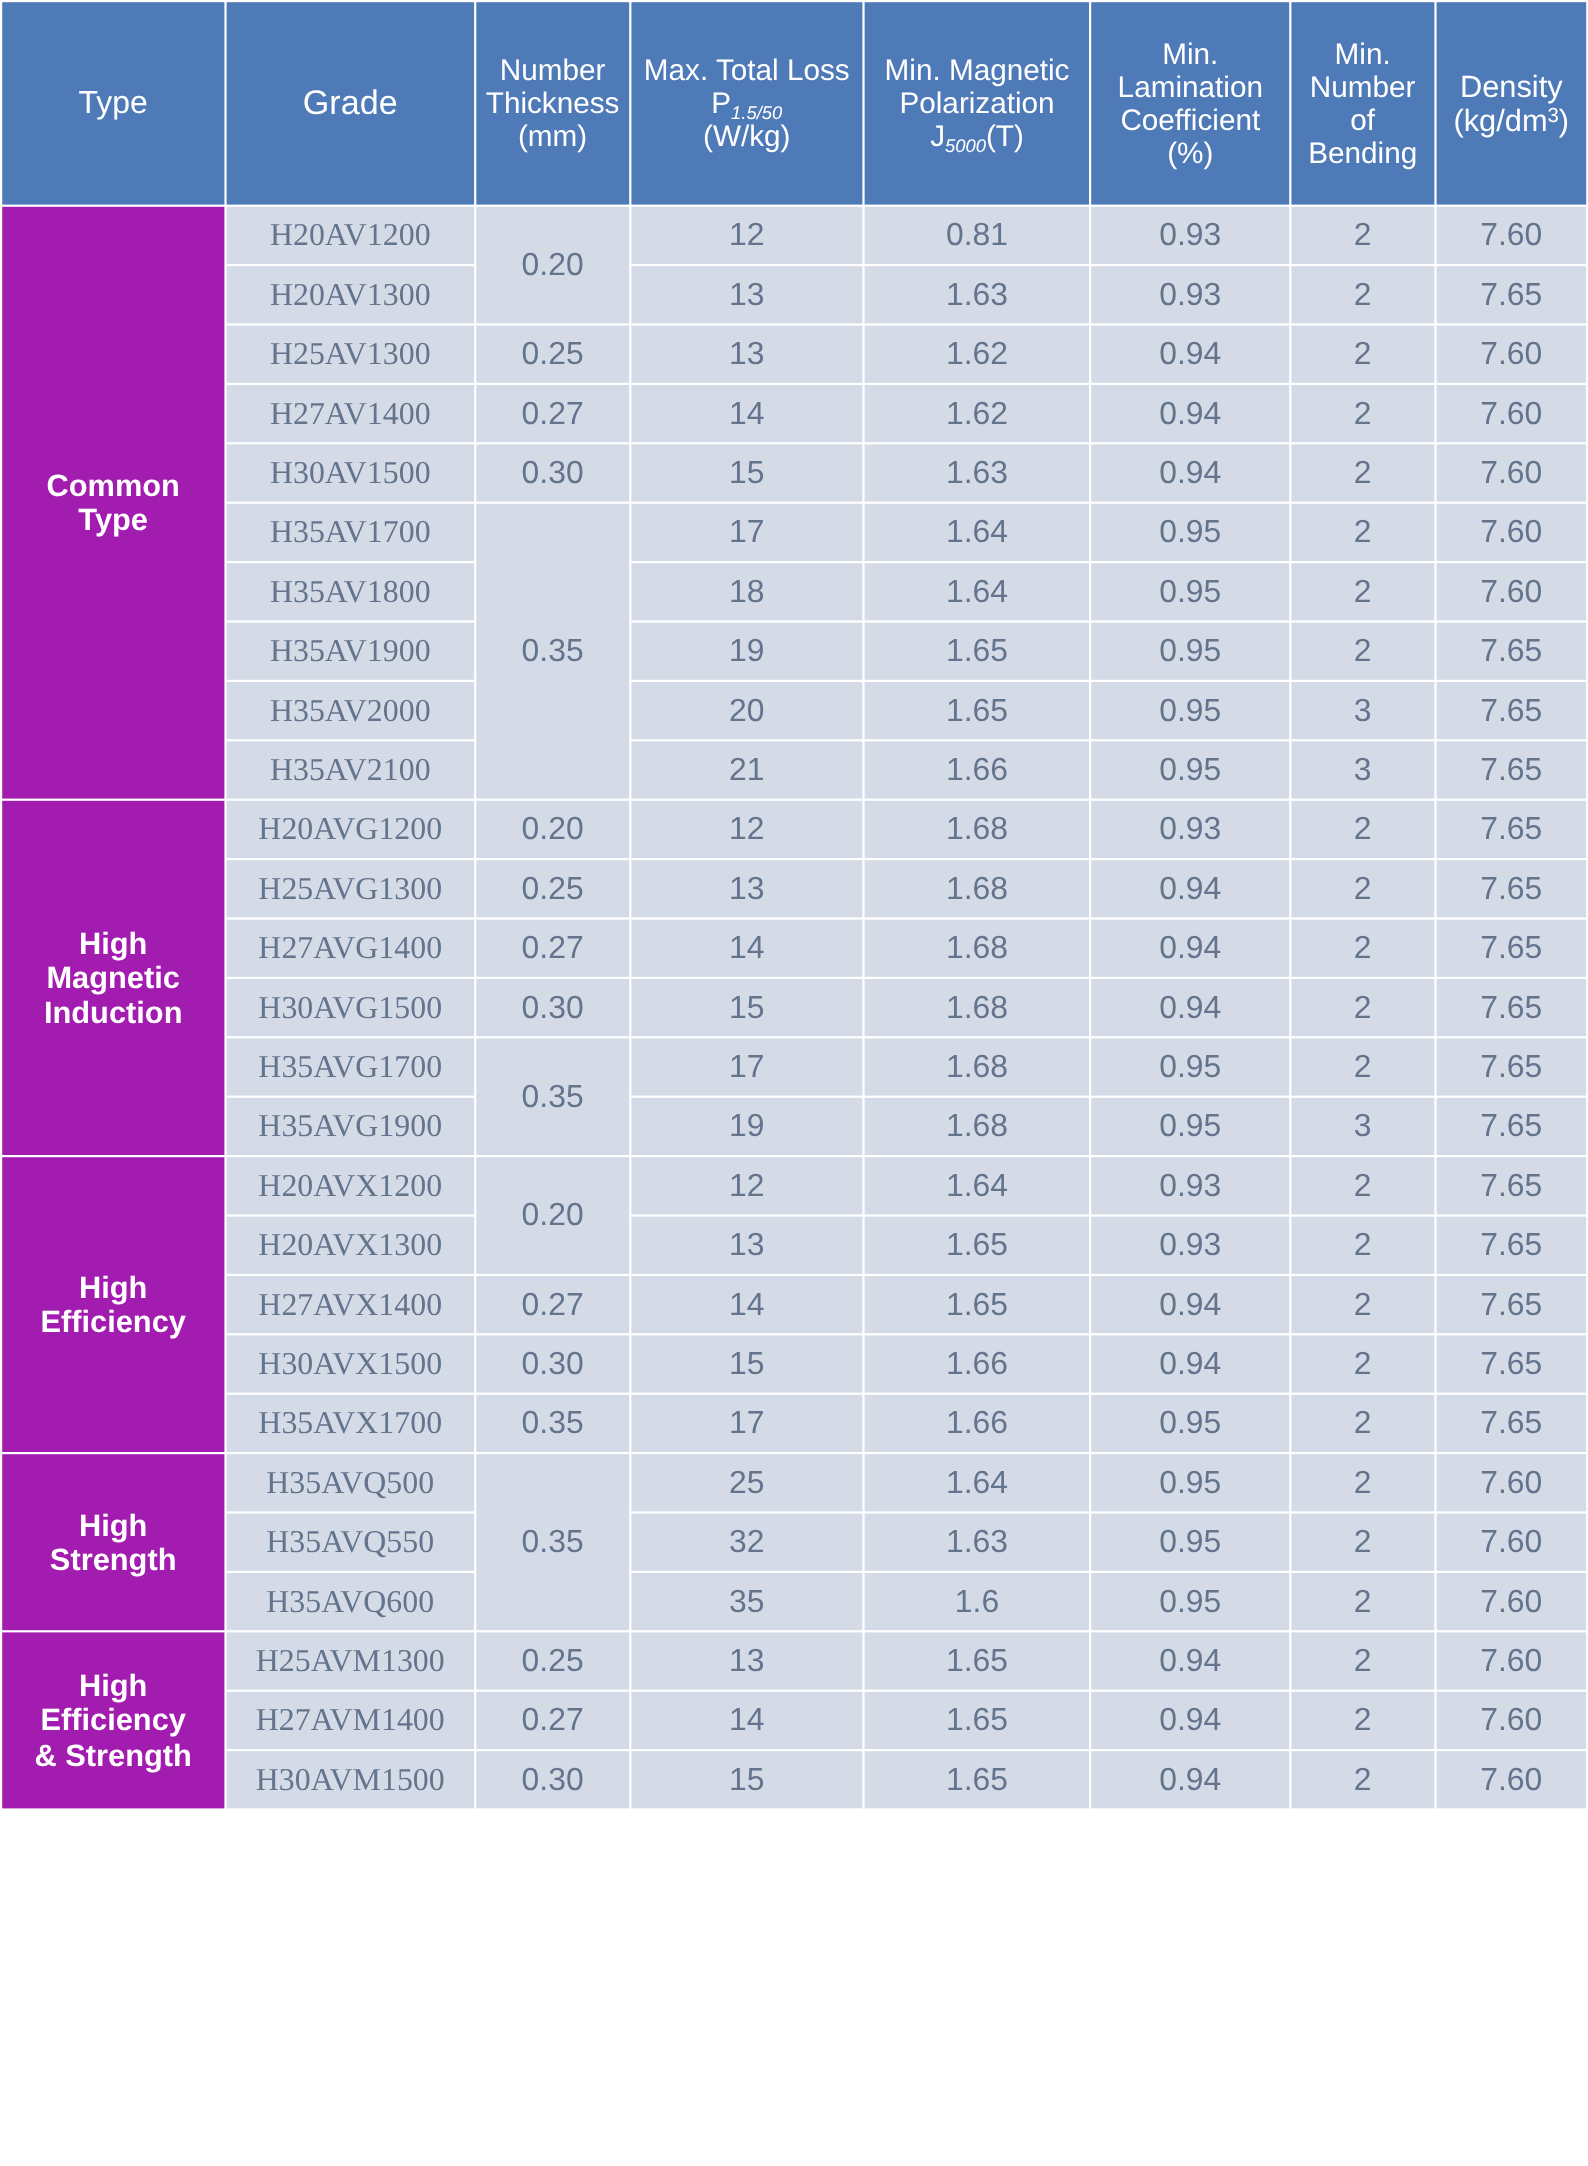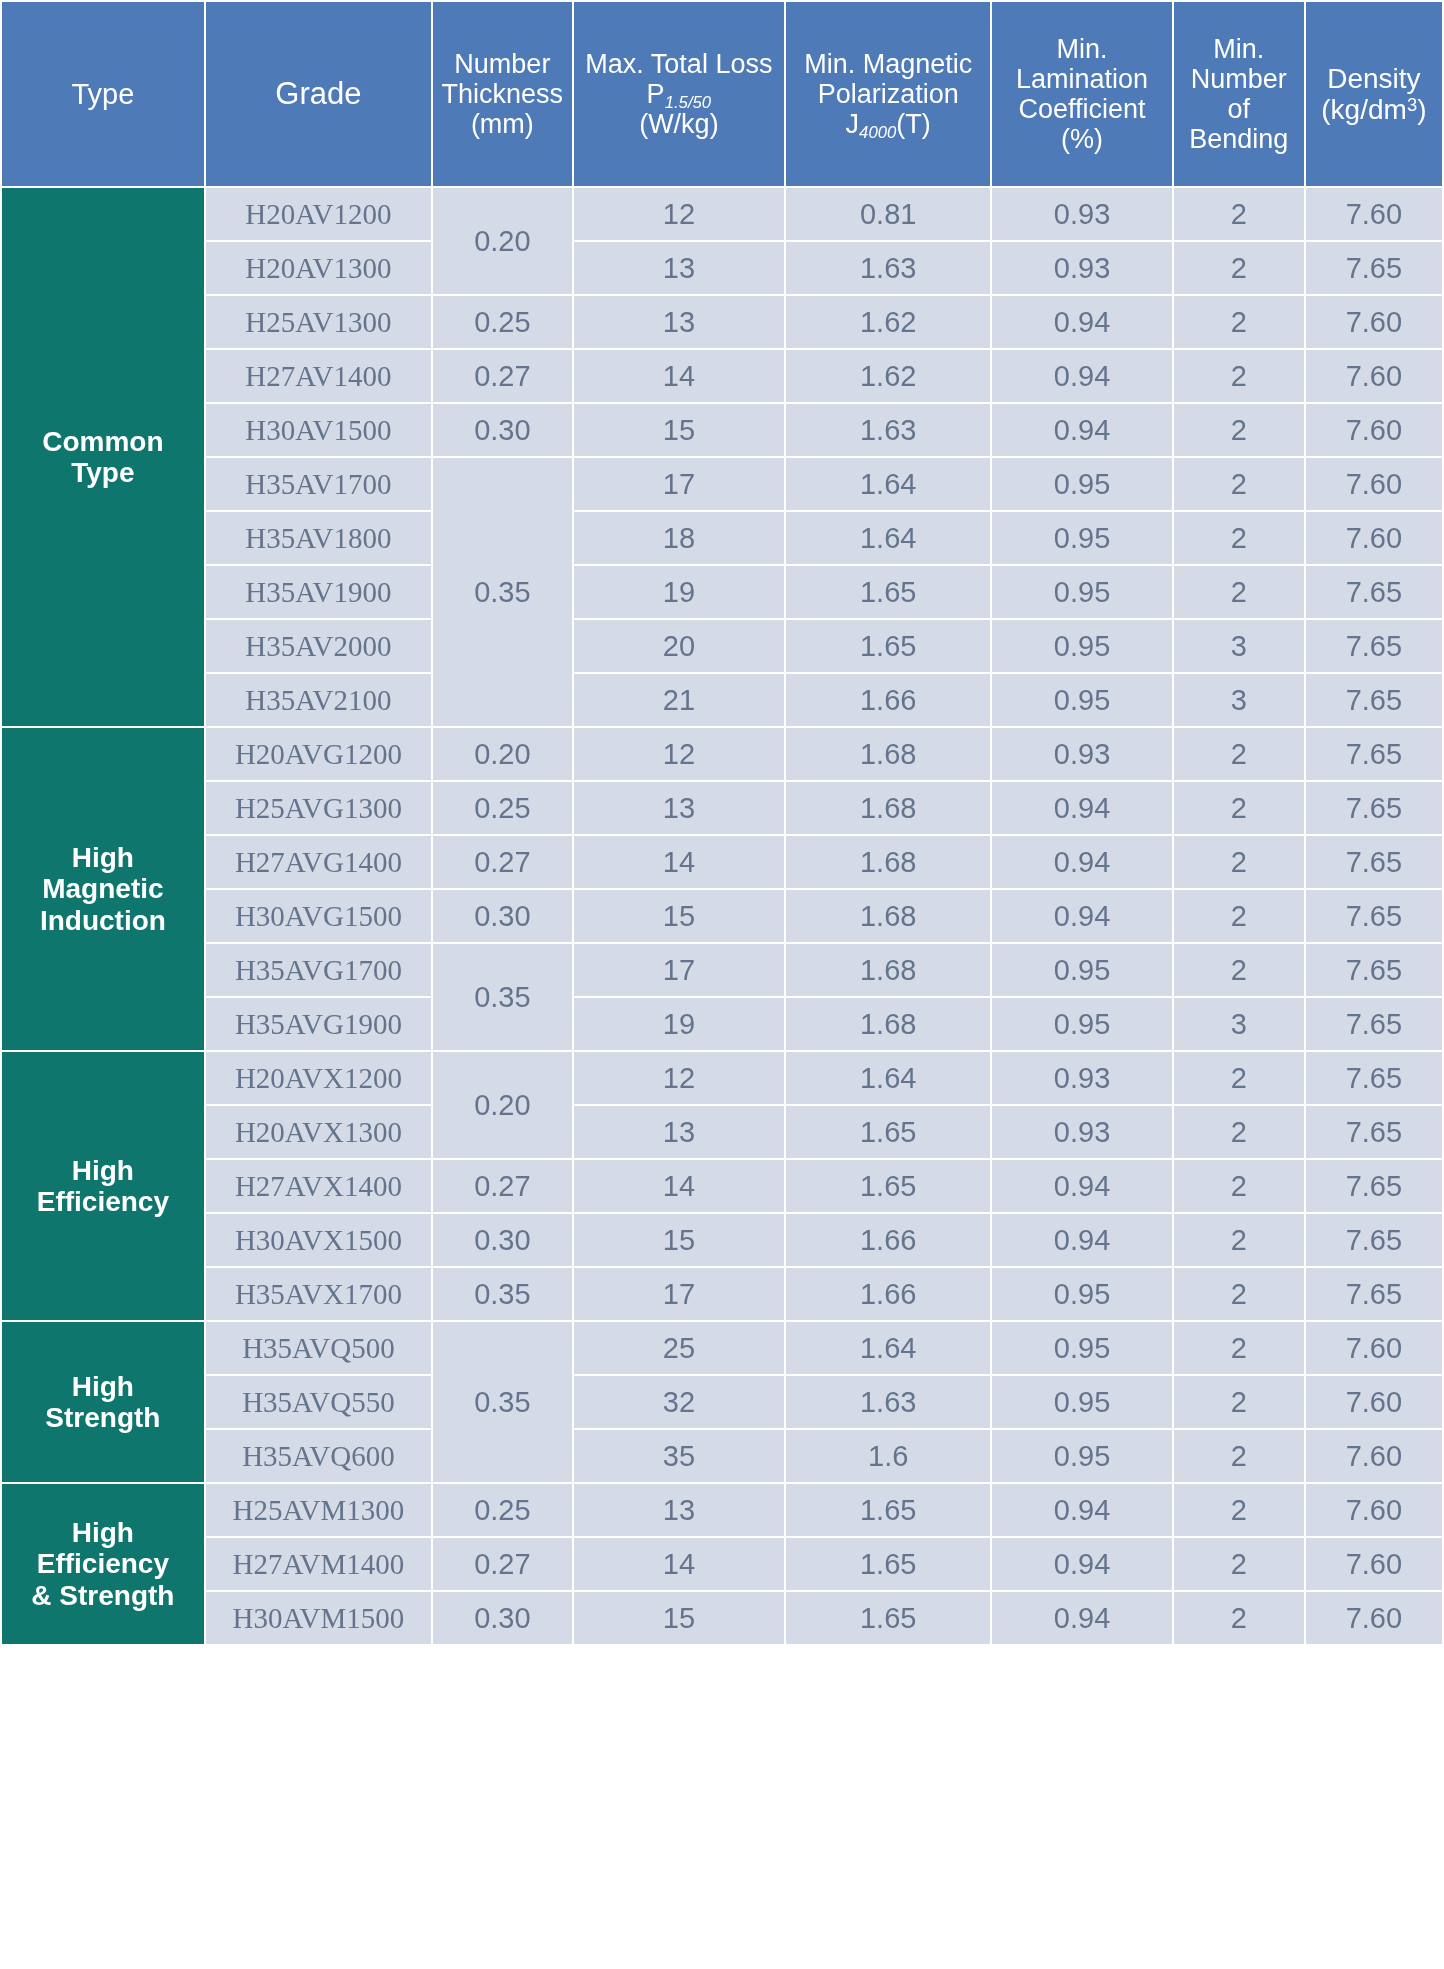--- a/index.html
+++ b/index.html
@@ -43,21 +43,21 @@
   th.h-loss    { width: 170px; margin-top: 40px; }
   th.h-pol     { width: 165px; }
   th.h-lam     { width: 145px; }
   th.h-bend    { width: 105px; }
   th.h-dens    { width: 110px; font-size: 28px; }
   th sub { font-size: 0.62em; vertical-align: baseline; position: relative; top: 0.30em; font-style: italic; }
   th sup { font-size: 0.66em; vertical-align: baseline; position: relative; top: -0.45em; }
 
   
   td.type-cell {
-    background: #0f766e;
+    background: #a21caf;
     color: #ffffff;
     font-size: 28px;
     font-weight: 700;
     line-height: 1.22;
   }
   
   td.data {
     background: #d4dbe7;
     color: #64748d;
     font-size: 29px;
@@ -85,21 +85,21 @@
           <div>(mm)</div>
         </th>
         <th class="h-loss">
           <div>Max. Total Loss</div>
           <div><span>P</span><sub>1.5/50</sub></div>
           <div>(W/kg)</div>
         </th>
         <th class="h-pol">
           <div>Min. Magnetic</div>
           <div>Polarization</div>
-          <div><span>J</span><sub>4000</sub><span>(T)</span></div>
+          <div><span>J</span><sub>5000</sub><span>(T)</span></div>
         </th>
         <th class="h-lam">
           <div>Min.</div>
           <div>Lamination</div>
           <div>Coefficient</div>
           <div>(%)</div>
         </th>
         <th class="h-bend">
           <div>Min.</div>
           <div>Number</div>

